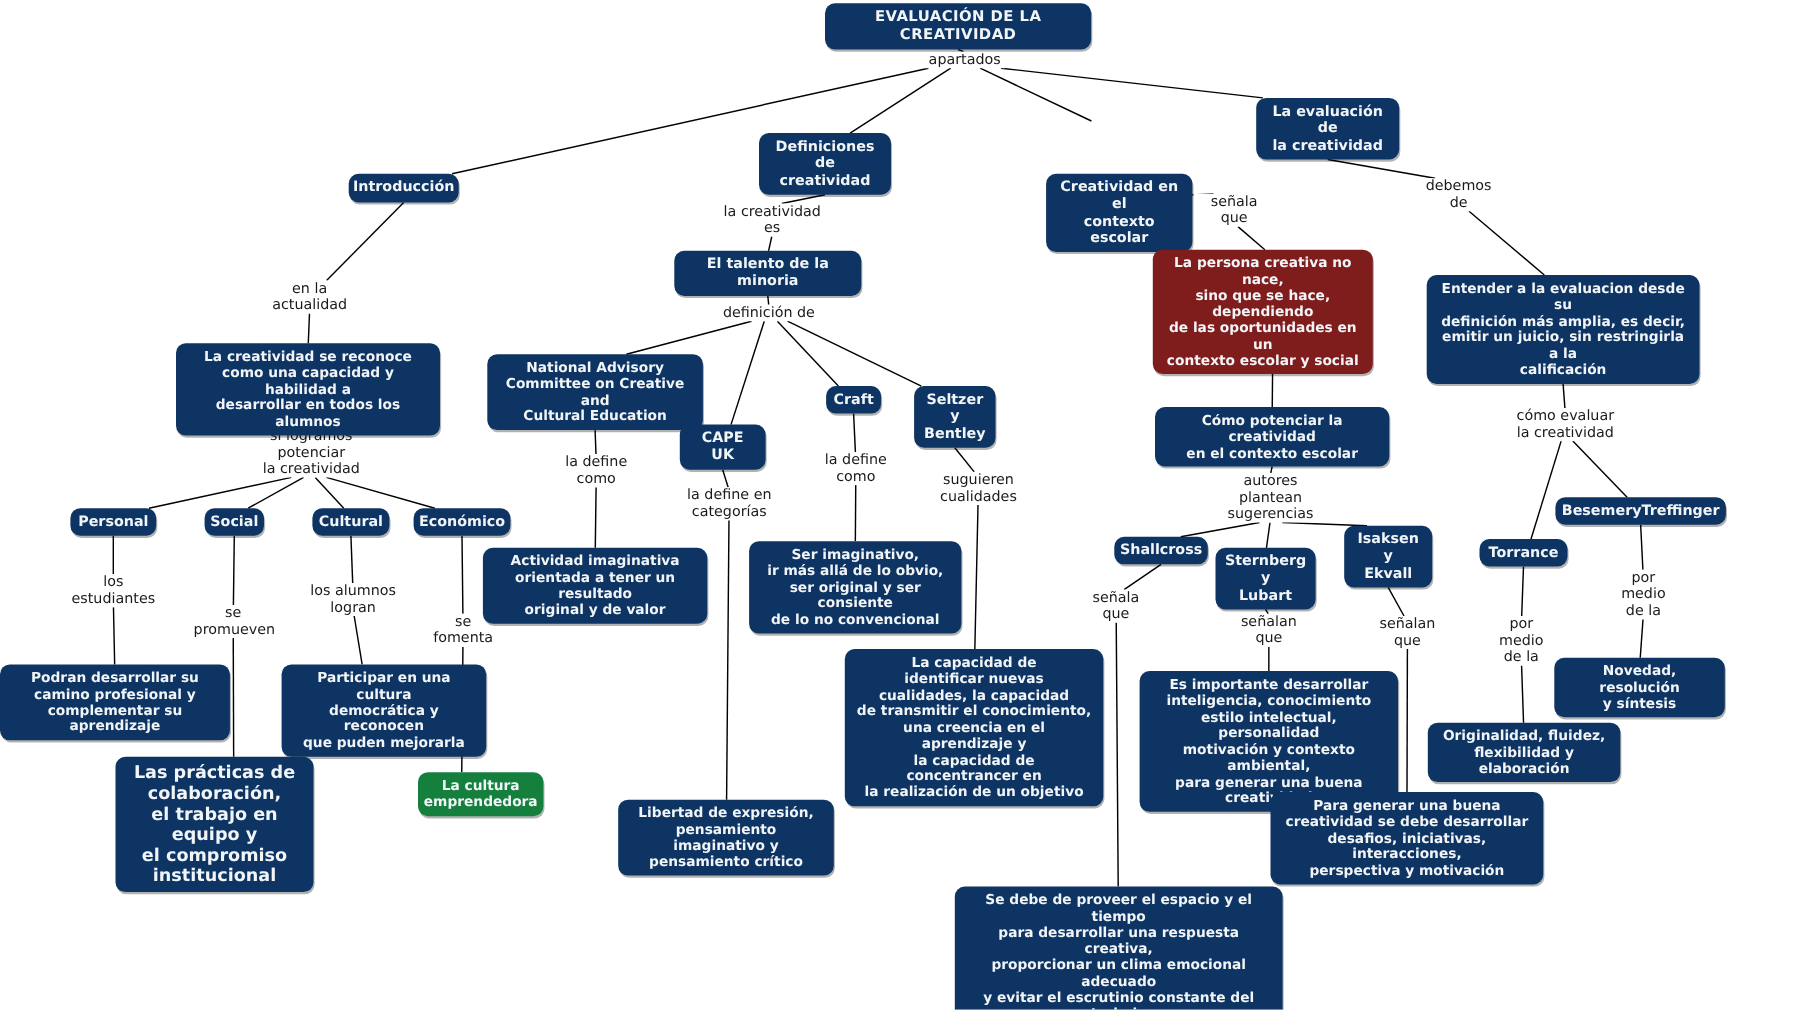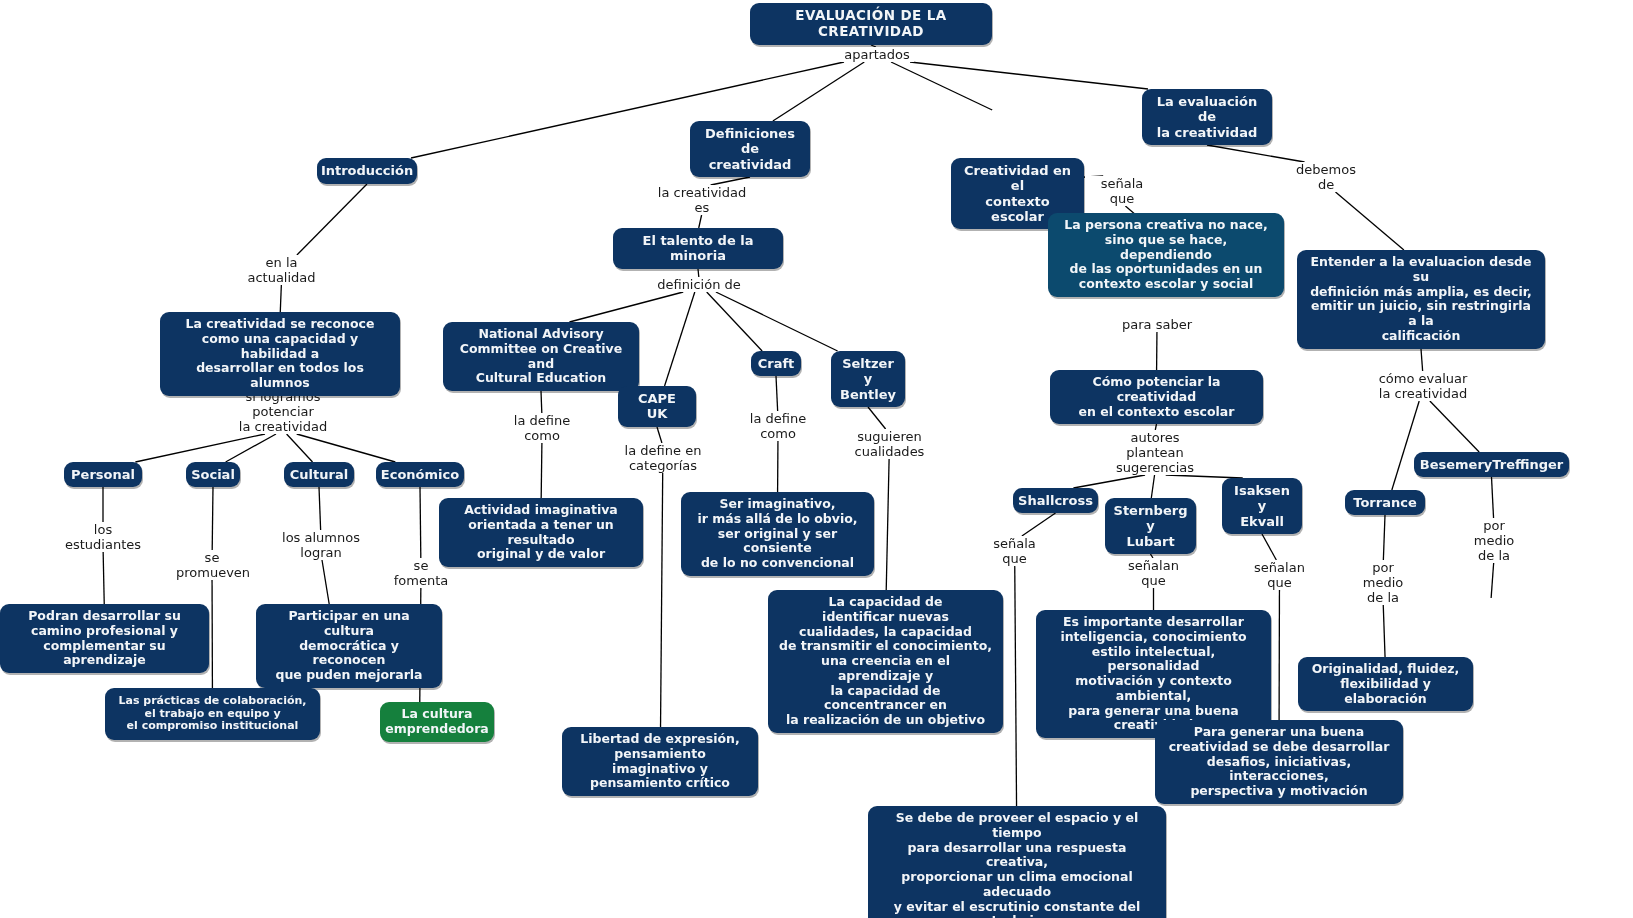--- a/index.html
+++ b/index.html
@@ -128,21 +128,21 @@
     <div class="node" style="left: 690px; top: 121px; width: 120px; min-height: 36px; font-size: 13px; background: rgb(13, 52, 98); color: rgb(242, 245, 248);">Definiciones de
 creatividad</div>
     <div class="node" style="left: 951px; top: 110px; width: 133px; min-height: 36px; font-size: 13px; background: rgb(13, 52, 98); color: rgb(242, 245, 248); margin-top: 48px;">Creatividad en el
 contexto escolar</div>
     <div class="node" style="left: 1142px; top: 89px; width: 130px; min-height: 36px; font-size: 13px; background: rgb(13, 52, 98); color: rgb(242, 245, 248);">La evaluación de
 la creatividad</div>
     <div class="node" style="left: 160px; top: 312px; width: 240px; min-height: 52px; font-size: 12.5px; background: rgb(13, 52, 98); color: rgb(242, 245, 248);">La creatividad se reconoce
 como una capacidad y habilidad a
 desarrollar en todos los alumnos</div>
     <div class="node" style="left: 613px; top: 228px; width: 170px; min-height: 26px; font-size: 13px; background: rgb(13, 52, 98); color: rgb(242, 245, 248);">El talento de la minoria</div>
-    <div class="node" style="left: 1048px; top: 213px; width: 236px; min-height: 68px; font-size: 12.5px; background: #0c4a6e; color: rgb(242, 245, 248);">La persona creativa no nace,
+    <div class="node" style="left: 1048px; top: 227px; width: 200px; min-height: 68px; font-size: 12.5px; background: #7f1d1d; color: rgb(242, 245, 248);">La persona creativa no nace,
 sino que se hace, dependiendo
 de las oportunidades en un
 contexto escolar y social</div>
     <div class="node" style="left: 1297px; top: 250px; width: 248px; min-height: 68px; font-size: 12.5px; background: rgb(13, 52, 98); color: rgb(242, 245, 248);">Entender a la evaluacion desde su
 definición más amplia, es decir,
 emitir un juicio, sin restringirla a la
 calificación</div>
     <div class="node" style="left: 64px; top: 462px; width: 78px; min-height: 25px; font-size: 13px; background: rgb(13, 52, 98); color: rgb(242, 245, 248);">Personal</div>
     <div class="node" style="left: 186px; top: 462px; width: 54px; min-height: 25px; font-size: 13px; background: rgb(13, 52, 98); color: rgb(242, 245, 248);">Social</div>
     <div class="node" style="left: 284px; top: 462px; width: 70px; min-height: 25px; font-size: 13px; background: rgb(13, 52, 98); color: rgb(242, 245, 248);">Cultural</div>
@@ -153,21 +153,21 @@
     <div class="node" style="left: 618px; top: 386px; width: 78px; min-height: 25px; font-size: 13px; background: rgb(13, 52, 98); color: rgb(242, 245, 248);">CAPE UK</div>
     <div class="node" style="left: 751px; top: 351px; width: 50px; min-height: 25px; font-size: 13px; background: rgb(13, 52, 98); color: rgb(242, 245, 248);">Craft</div>
     <div class="node" style="left: 831px; top: 351px; width: 74px; min-height: 38px; font-size: 13px; background: rgb(13, 52, 98); color: rgb(242, 245, 248);">Seltzer y
 Bentley</div>
     <div class="node" style="left: 0px; top: 604px; width: 209px; min-height: 52px; font-size: 12.5px; background: rgb(13, 52, 98); color: rgb(242, 245, 248);">Podran desarrollar su
 camino profesional y
 complementar su aprendizaje</div>
     <div class="node" style="left: 238px; top: 604px; width: 186px; min-height: 52px; font-size: 12.5px; background: rgb(13, 52, 98); color: rgb(242, 245, 248); margin-left: 18px;">Participar en una cultura
 democrática y reconocen
 que puden mejorarla</div>
-    <div class="node" style="left: 105px; top: 688px; width: 215px; min-height: 52px; font-size: 11px; background: rgb(13, 52, 98); color: rgb(242, 245, 248);">Las prácticas de colaboración,
+    <div class="node" style="left: 105px; top: 688px; width: 180px; min-height: 52px; font-size: 16px; background: rgb(13, 52, 98); color: rgb(242, 245, 248);">Las prácticas de colaboración,
 el trabajo en equipo y
 el compromiso institucional</div>
     <div class="node" style="left: 380px; top: 702px; width: 114px; min-height: 38px; font-size: 12.5px; background: #15803d; color: rgb(242, 245, 248);">La cultura
 emprendedora</div>
     <div class="node" style="left: 439px; top: 498px; width: 204px; min-height: 52px; font-size: 12.5px; background: rgb(13, 52, 98); color: rgb(242, 245, 248);">Actividad imaginativa
 orientada a tener un resultado
 original y de valor</div>
     <div class="node" style="left: 681px; top: 492px; width: 193px; min-height: 68px; font-size: 12.5px; background: rgb(13, 52, 98); color: rgb(242, 245, 248);">Ser imaginativo,
 ir más allá de lo obvio,
 ser original y ser consiente
@@ -196,20 +196,22 @@
 estilo intelectual, personalidad
 motivación y contexto ambiental,
 para generar una buena
 creatividad</div>
     <div class="node" style="left: 1155px; top: 720px; width: 248px; min-height: 68px; font-size: 12.5px; background: rgb(13, 52, 98); color: rgb(242, 245, 248);">Para generar una buena
 creatividad se debe desarrollar
 desafios, iniciativas, interacciones,
 perspectiva y motivación</div>
     <div class="node" style="left: 1298px; top: 657px; width: 175px; min-height: 38px; font-size: 12.5px; background: rgb(13, 52, 98); color: rgb(242, 245, 248);">Originalidad, fluidez,
 flexibilidad y elaboración</div>
+    <div class="node" style="left: 1413px; top: 598px; width: 155px; min-height: 38px; font-size: 12.5px; background: rgb(13, 52, 98); color: rgb(242, 245, 248);">Novedad, resolución
+y síntesis</div>
     <div class="node" style="left: 868px; top: 806px; width: 298px; min-height: 68px; font-size: 12.5px; background: rgb(13, 52, 98); color: rgb(242, 245, 248);">Se debe de proveer el espacio y el tiempo
 para desarrollar una respuesta creativa,
 proporcionar un clima emocional adecuado
 y evitar el escrutinio constante del trabajo</div>
     <div class="linklabel" style="left: 840px; top: 47px; width: 70px; font-size: 13px;">apartados</div>
     <div class="linklabel" style="left: 231px; top: 255px; width: 97px; font-size: 13px;">en la actualidad</div>
     <div class="linklabel" style="left: 650px; top: 185px; width: 100px; font-size: 13px;">la creatividad es</div>
     <div class="linklabel" style="left: 1085px; top: 176px; width: 70px; font-size: 13px;">señala que</div>
     <div class="linklabel" style="left: 1294px; top: 162px; width: 60px; font-size: 13px;">debemos
 de</div>

